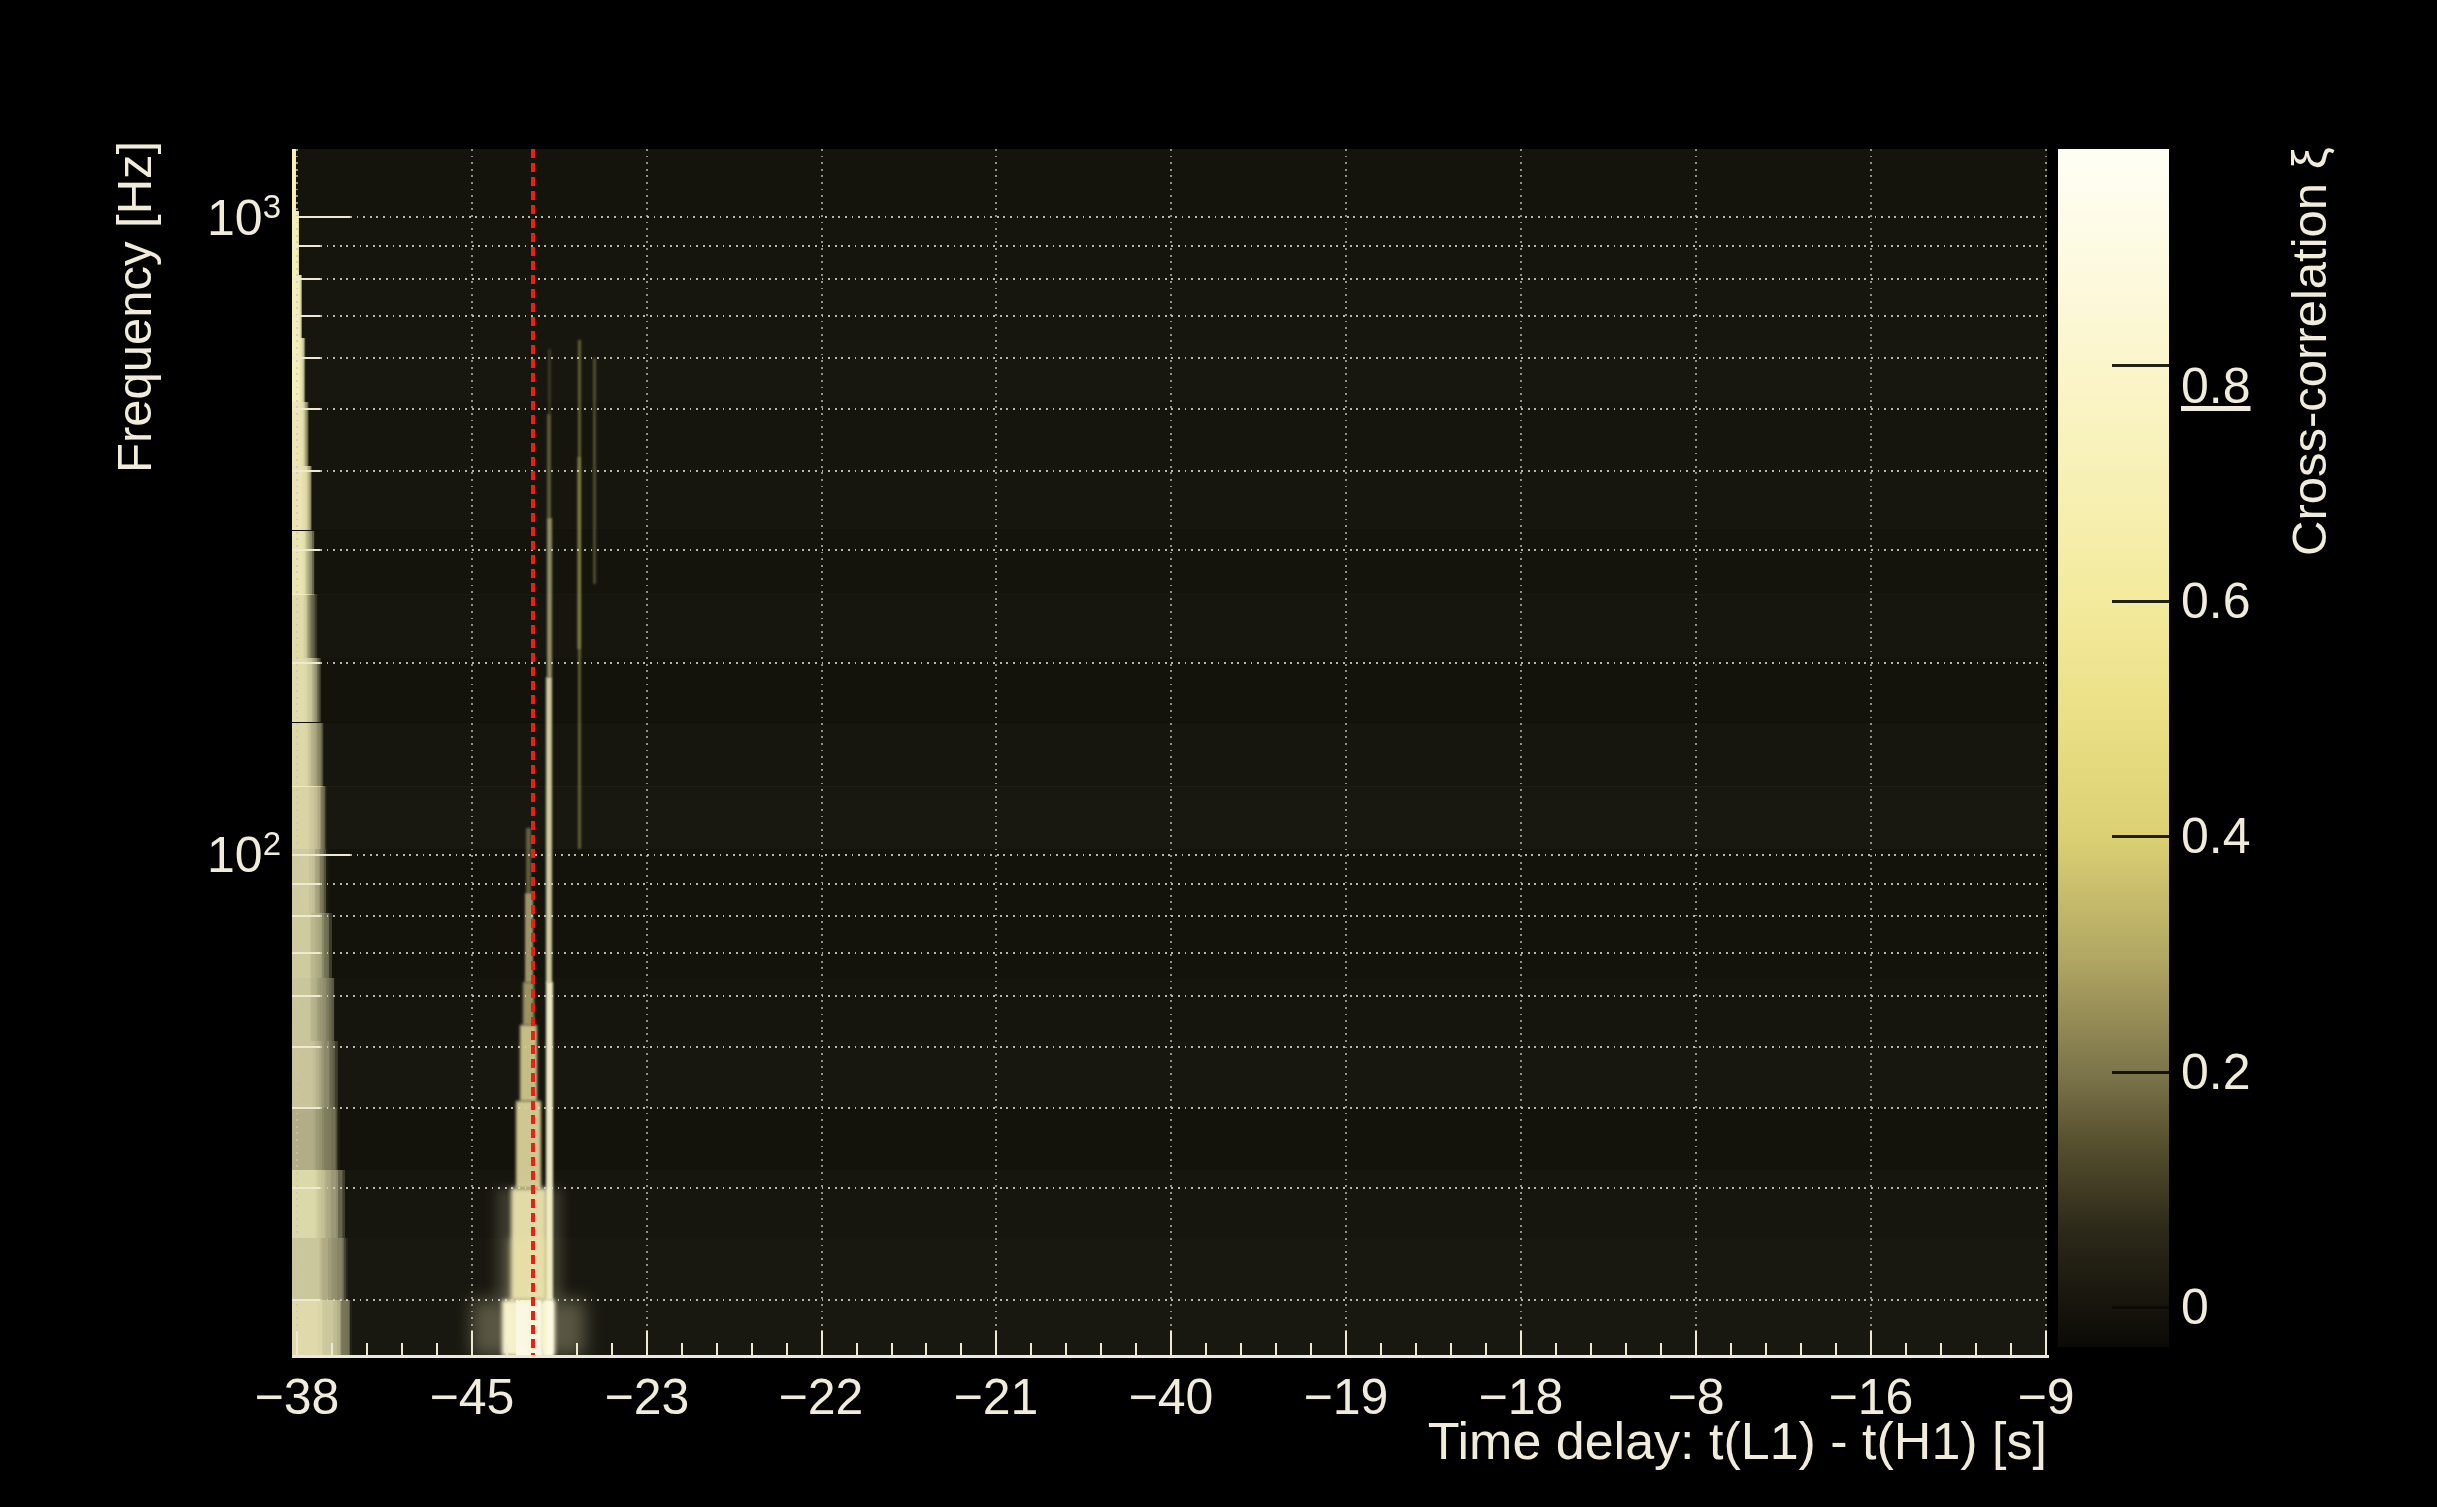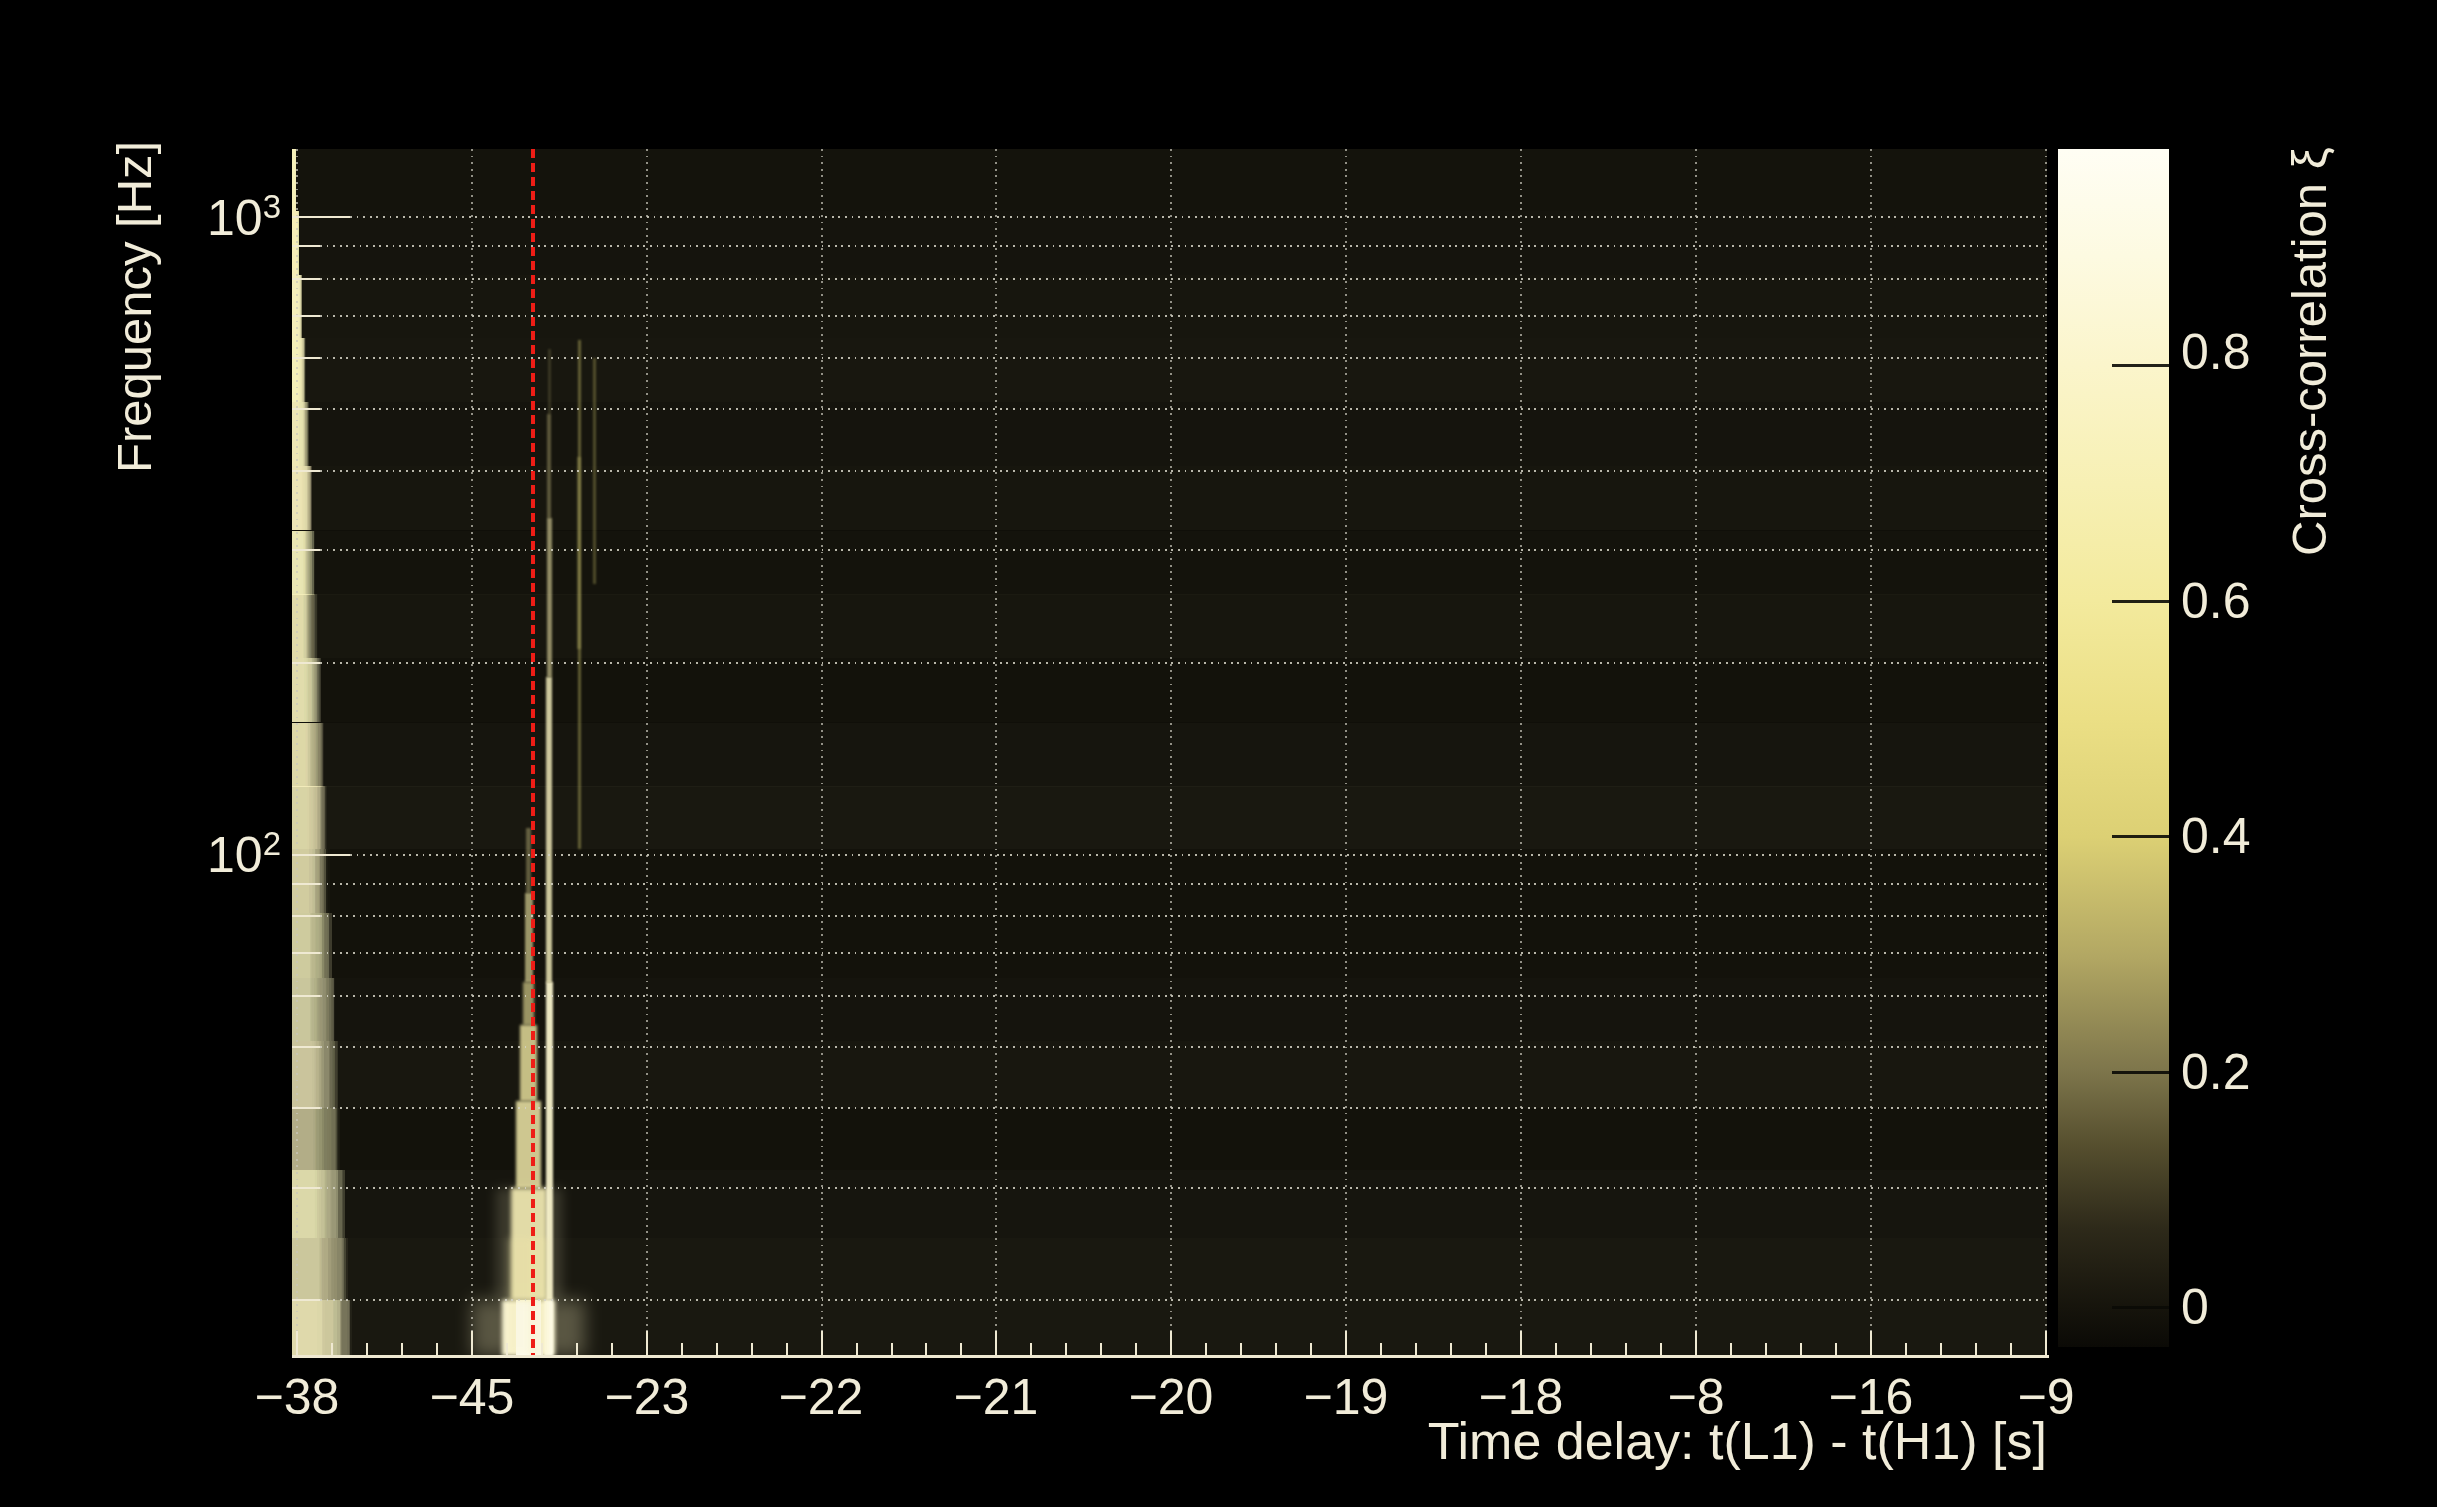--- a/index.html
+++ b/index.html
@@ -1511,30 +1511,30 @@
 
   <div id="colorbar" style="background: linear-gradient(rgb(255, 254, 244) 0%, rgb(253, 250, 225) 9%, rgb(251, 245, 203) 18.1%, rgb(247, 240, 180) 28%, rgb(243, 234, 157) 37.7%, rgb(235, 223, 133) 47.5%, rgb(220, 208, 116) 57.4%, rgb(178, 167, 99) 67.4%, rgb(125, 117, 75) 77%, rgb(87, 80, 47) 83%, rgb(46, 42, 26) 90%, rgb(22, 20, 12) 96.7%, rgb(11, 10, 6) 100%);"></div>
   <div id="cbtitle" class="vtitle">Cross-correlation ξ</div>
 
   <div id="labels">
       <div class="xlab" style="left: 297px;">−38</div>
       <div class="xlab" style="left: 472px;">−45</div>
       <div class="xlab" style="left: 647px;">−23</div>
       <div class="xlab" style="left: 821px;">−22</div>
       <div class="xlab" style="left: 996px;">−21</div>
-      <div class="xlab" style="left: 1171px;">−20</div>
+      <div class="xlab" style="left: 1171px;">−40</div>
       <div class="xlab" style="left: 1346px;">−19</div>
       <div class="xlab" style="left: 1521px;">−18</div>
       <div class="xlab" style="left: 1696px;">−8</div>
       <div class="xlab" style="left: 1871px;">−16</div>
       <div class="xlab" style="left: 2046px;">−9</div>
       <div class="ylab" style="top: 217px;"><span>10</span><span class="exp">3</span></div>
       <div class="ylab" style="top: 854px;"><span>10</span><span class="exp">2</span></div>
       <div class="cbtick" style="top: 364px;"></div>
-      <div class="cblab" style="top: 352px;">0.8</div>
+      <div class="cblab" style="top: 386px; text-decoration: underline;">0.8</div>
       <div class="cbtick" style="top: 600px;"></div>
       <div class="cblab" style="top: 601px;">0.6</div>
       <div class="cbtick" style="top: 835px;"></div>
       <div class="cblab" style="top: 836px;">0.4</div>
       <div class="cbtick" style="top: 1071px;"></div>
       <div class="cblab" style="top: 1072px;">0.2</div>
       <div class="cbtick" style="top: 1306px;"></div>
       <div class="cblab" style="top: 1307px;">0</div>
     </div>
 </div>

